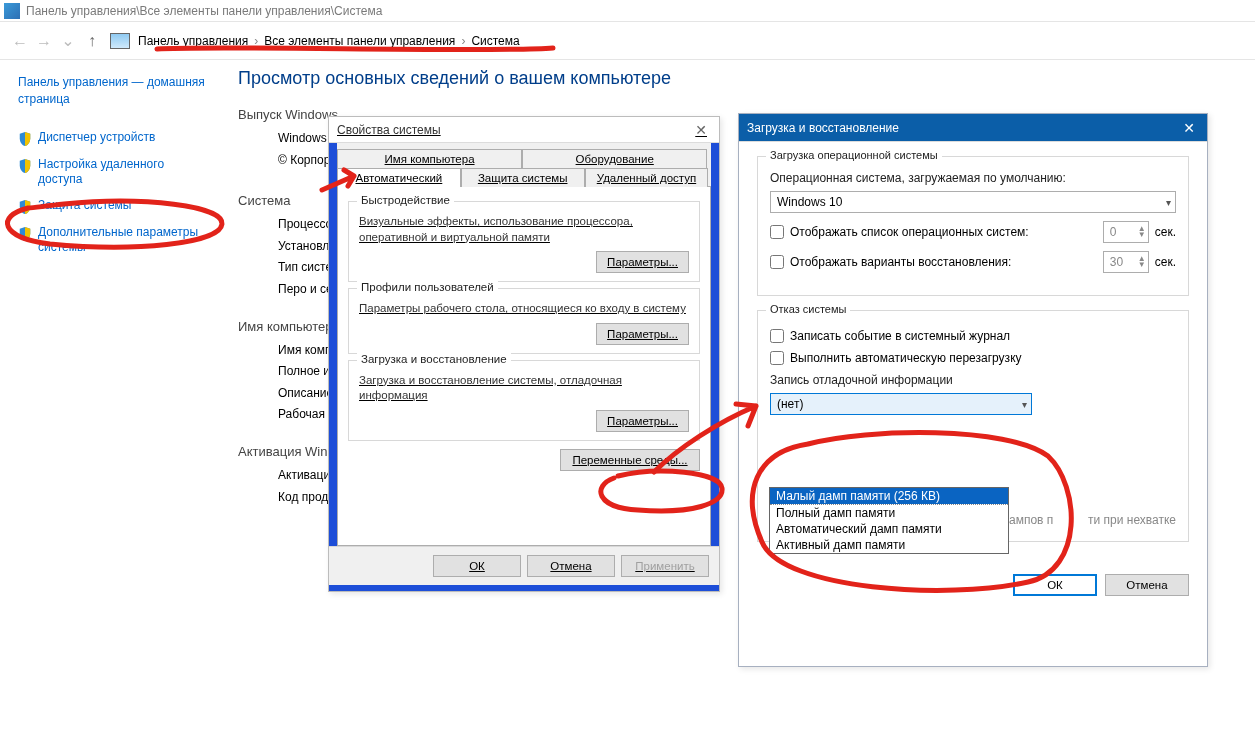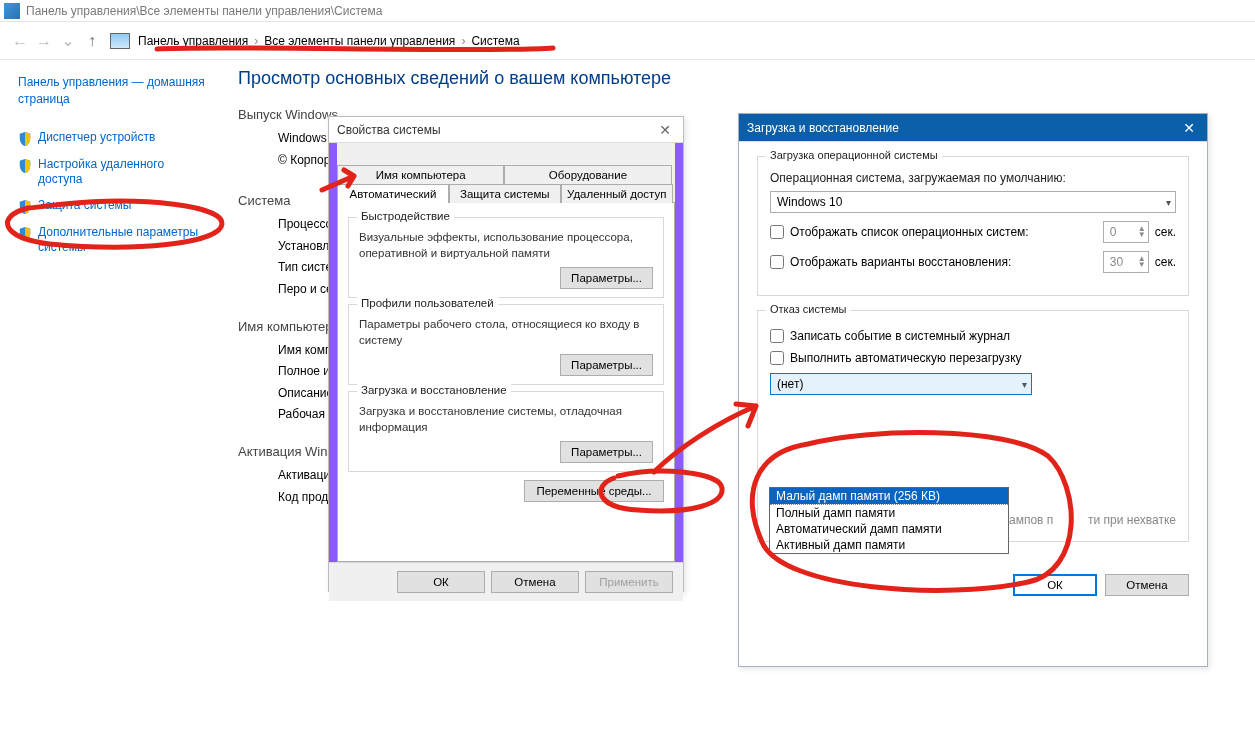--- a/index.html
+++ b/index.html
@@ -100,36 +100,37 @@
   .sublabel { color:#000; display:block; }
   
   .dlg {
     position:absolute;
     border:1px solid #bcbcbc;
     background:#fff;
     font-size:12px;
     box-shadow: 2px 2px 6px rgba(0,0,0,.1);
   }
   .dlg.sysprop {
-    left:328px; top:116px; width:356px; height:476px;
-    background:#8b5cf6;
+    left:328px; top:116px; width:392px; height:476px;
+    background:#1d4ed8;
+    text-decoration:underline;
   }
   .dlg-title {
     height:26px; line-height:26px;
     padding:0 8px;
     background:#fff;
     color:#333;
     display:flex; justify-content:space-between; align-items:center;
     border-bottom:1px solid #dcdcdc;
   }
   .dlg-title .close { color:#666; font-size:14px; padding:0 4px; }
   .tabstrip {
     display:flex; flex-wrap:wrap;
     background:#f0f0f0;
-    padding-top:22px;
+    padding-top:6px;
   }
   .tab {
     border:1px solid #adadad;
     border-bottom:none;
     background:#f0f0f0;
     padding:3px 0;
     text-align:center;
     font-size:11.5px;
   }
   .tab.top { width:49.5%; }
@@ -417,20 +418,21 @@
     <div class="bgroup" style="height:232px;">
       <span class="ghdr">Отказ системы</span>
       <div class="chkrow">
         <input type="checkbox" style="">
         <span>Записать событие в системный журнал</span>
       </div>
       <div class="chkrow">
         <input type="checkbox" style="">
         <span>Выполнить автоматическую перезагрузку</span>
       </div>
+      <div class="fldlbl" style="margin-top:6px;">Запись отладочной информации</div>
       <div class="combo open" style="width:262px; position:relative;">
         <span>(нет)</span>
         <span class="arrow">▾</span>
       </div>
       <div style="color:#888; font-size:12px; position:absolute; bottom:14px; left:12px; right:12px; display:flex;">
         <input type="checkbox" disabled="" style="margin: 0px 6px 0px 0px;">
         <span>Отключить автоматическое удаление дампов п</span>
         <span style="margin-left:auto;">ти при нехватке</span>
       </div>
     </div>

